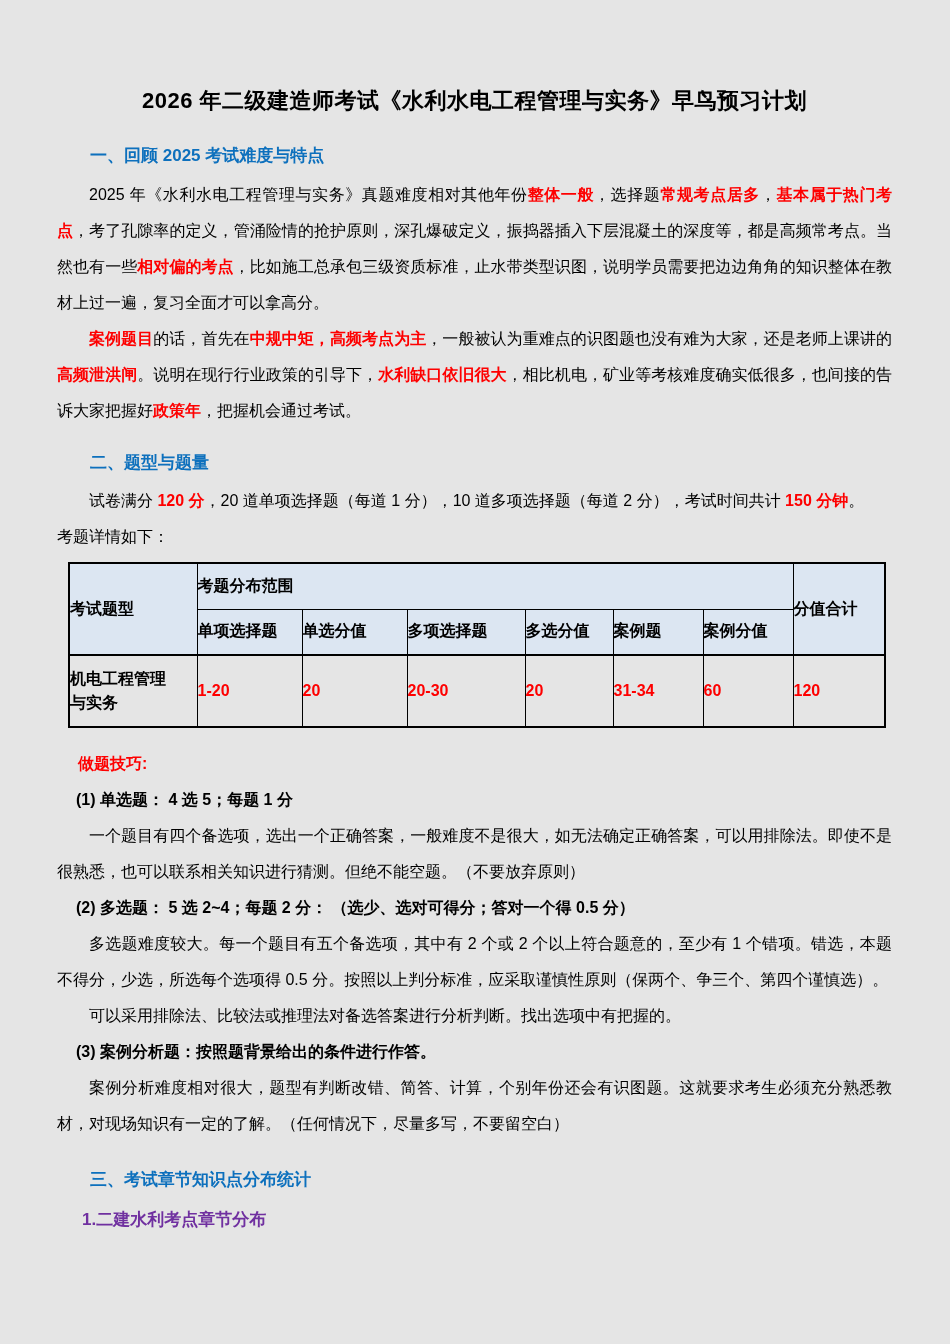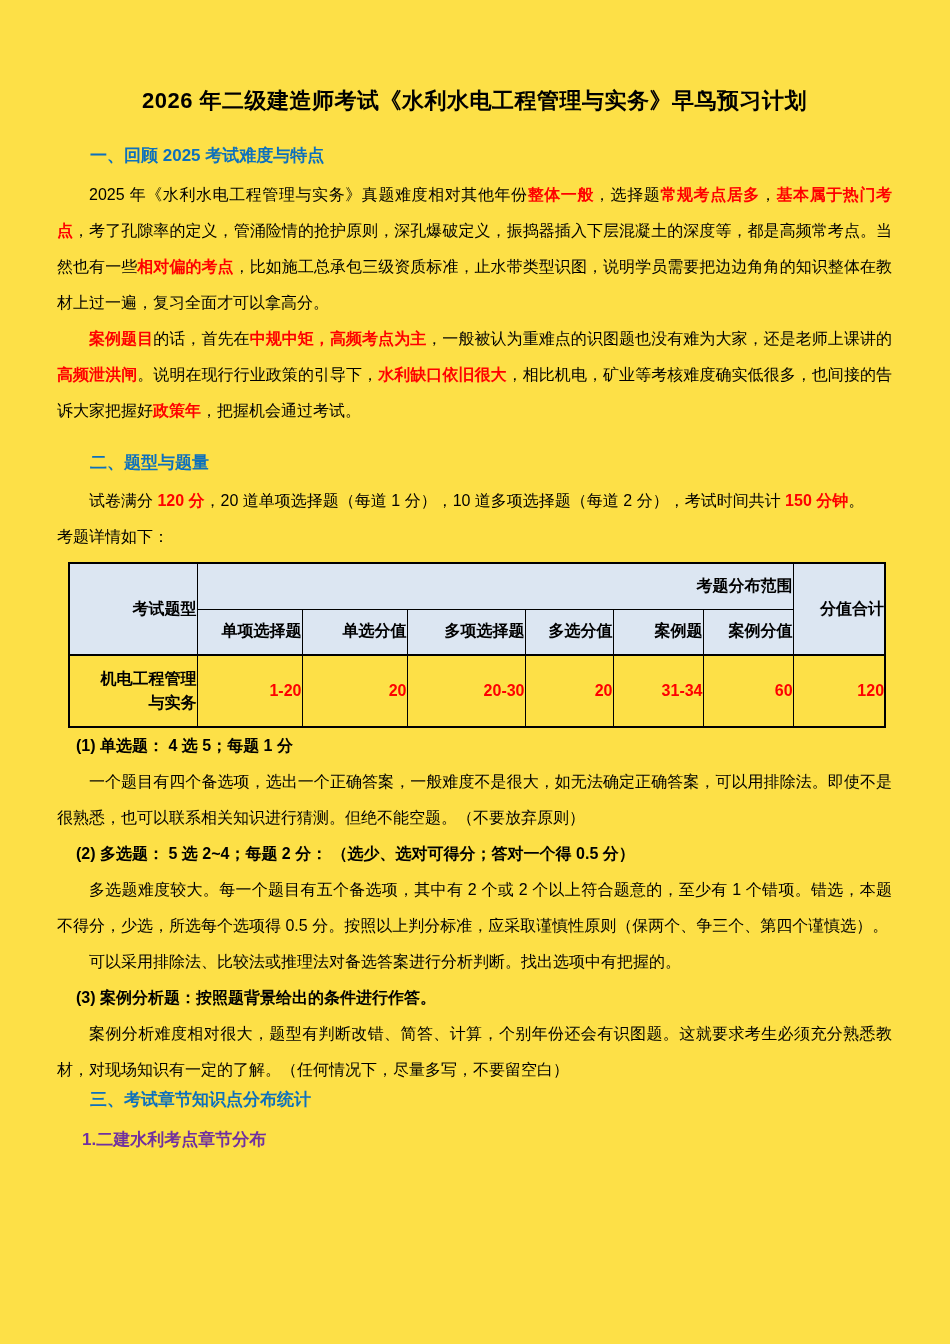--- a/index.html
+++ b/index.html
@@ -1,46 +1,46 @@
 <!DOCTYPE html>
 <html><head>
 <meta charset="utf-8">
 <style>
   html,body { margin:0; padding:0; background:#ffffff; }
   .page {
-    position:relative; width:950px; height:1344px; background:#fde047;
+    position:relative; width:950px; height:1344px; background:#e5e5e5;
     overflow:hidden; color:#000;
     font-family:"Liberation Sans","DejaVu Sans",sans-serif;
   }
   .content { padding:86px 58px 0 57px; box-sizing:border-box; }
 
   .doc-title { font-size:22px; font-weight:700; text-align:center; line-height:30px; letter-spacing:0.5px; }
 
   .blue-heading { color:var(--blue,#0d70bd); font-weight:700; font-size:17px; line-height:24px; padding-left:33px; margin:0; }
   .purple-heading { color:var(--purple,#7030a0); font-weight:700; font-size:17px; line-height:24px; padding-left:25px; margin:0; }
   .red-heading { color:var(--red,#ff0000); font-weight:700; font-size:16px; line-height:36px; padding-left:21px; margin:0; }
   .sub-heading { font-weight:700; font-size:16px; line-height:36px; padding-left:19px; margin:0; }
 
   .paragraph { font-size:16px; line-height:36px; text-align:justify; text-indent:32px; margin:0; }
   .red { color:var(--red,#ff0000); font-weight:700; }
 
   [data-name="section-heading-review"]        { margin-top:28px; }
   [data-name="para-review-overview"]          { margin-top:9px;  }
   [data-name="section-heading-question-types"]{ margin-top:22px; }
   [data-name="para-exam-overview"]            { margin-top:8px;  }
   [data-name="tips-heading"]                  { margin-top:18px; }
-  [data-name="section-heading-chapter-stats"] { margin-top:0; }
+  [data-name="section-heading-chapter-stats"] { margin-top:26px; }
   [data-name="subheading-chapter-distribution"]{ margin-top:16px; }
 
   .exam-table {
     border-collapse:collapse; table-layout:fixed; width:816px;
     margin:7px 0 0 11px; border:2px solid #000;
   }
   .exam-table th, .exam-table td {
-    border:1px solid #000; text-align:right; vertical-align:middle;
+    border:1px solid #000; text-align:left; vertical-align:middle;
     font-size:16px; font-weight:700; padding:0; overflow:hidden;
   }
   .exam-table thead th { background:var(--thbg,#dce6f2); }
   .exam-table tr.h1 { height:46px; }
   .exam-table tr.h2 { height:46px; }
   .exam-table tr.data { height:72px; }
   .exam-table tr.data td { border-top:2px solid #000; }
   .exam-table .value { color:var(--red,#ff0000); }
   .exam-table .row-label { line-height:24px; }
 </style>
@@ -88,20 +88,21 @@
               <td class="value" data-name="cell-value-0">1-20</td>
               <td class="value" data-name="cell-value-1">20</td>
               <td class="value" data-name="cell-value-2">20-30</td>
               <td class="value" data-name="cell-value-3">20</td>
               <td class="value" data-name="cell-value-4">31-34</td>
               <td class="value" data-name="cell-value-5">60</td>
               <td class="value" data-name="cell-total-score">120</td>
             </tr>
           </tbody>
         </table>
+        <div class="red-heading" data-name="tips-heading"><span data-name="text-run">做题技巧:</span></div>
         <div class="sub-heading" data-name="subheading-single-choice"><span data-name="text-run">(1) 单选题： 4 选 5；每题 1 分</span></div>
         <div class="paragraph" data-name="para-single-choice"><span data-name="text-run">一个题目有四个备选项，选出一个正确答案，一般难度不是很大，如无法确定正确答案，可以用排除法。即使不是很熟悉，也可以联系相关知识进行猜测。但绝不能空题。（不要放弃原则）</span></div>
         <div class="sub-heading" data-name="subheading-multi-choice"><span data-name="text-run">(2) 多选题： 5 选 2~4；每题 2 分： （选少、选对可得分；答对一个得 0.5 分）</span></div>
         <div class="paragraph" data-name="para-multi-choice"><span data-name="text-run">多选题难度较大。每一个题目有五个备选项，其中有 2 个或 2 个以上符合题意的，至少有 1 个错项。错选，本题不得分，少选，所选每个选项得 0.5 分。按照以上判分标准，应采取谨慎性原则（保两个、争三个、第四个谨慎选）。</span></div>
         <div class="paragraph" data-name="para-elimination-method"><span data-name="text-run">可以采用排除法、比较法或推理法对备选答案进行分析判断。找出选项中有把握的。</span></div>
         <div class="sub-heading" data-name="subheading-case-analysis"><span data-name="text-run">(3) 案例分析题：按照题背景给出的条件进行作答。</span></div>
         <div class="paragraph" data-name="para-case-analysis"><span data-name="text-run">案例分析难度相对很大，题型有判断改错、简答、计算，个别年份还会有识图题。这就要求考生必须充分熟悉教材，对现场知识有一定的了解。（任何情况下，尽量多写，不要留空白）</span></div>
         <div class="blue-heading" data-name="section-heading-chapter-stats"><span data-name="text-run">三、考试章节知识点分布统计</span></div>
         <div class="purple-heading" data-name="subheading-chapter-distribution"><span data-name="text-run">1.二建水利考点章节分布</span></div>
       </div>

